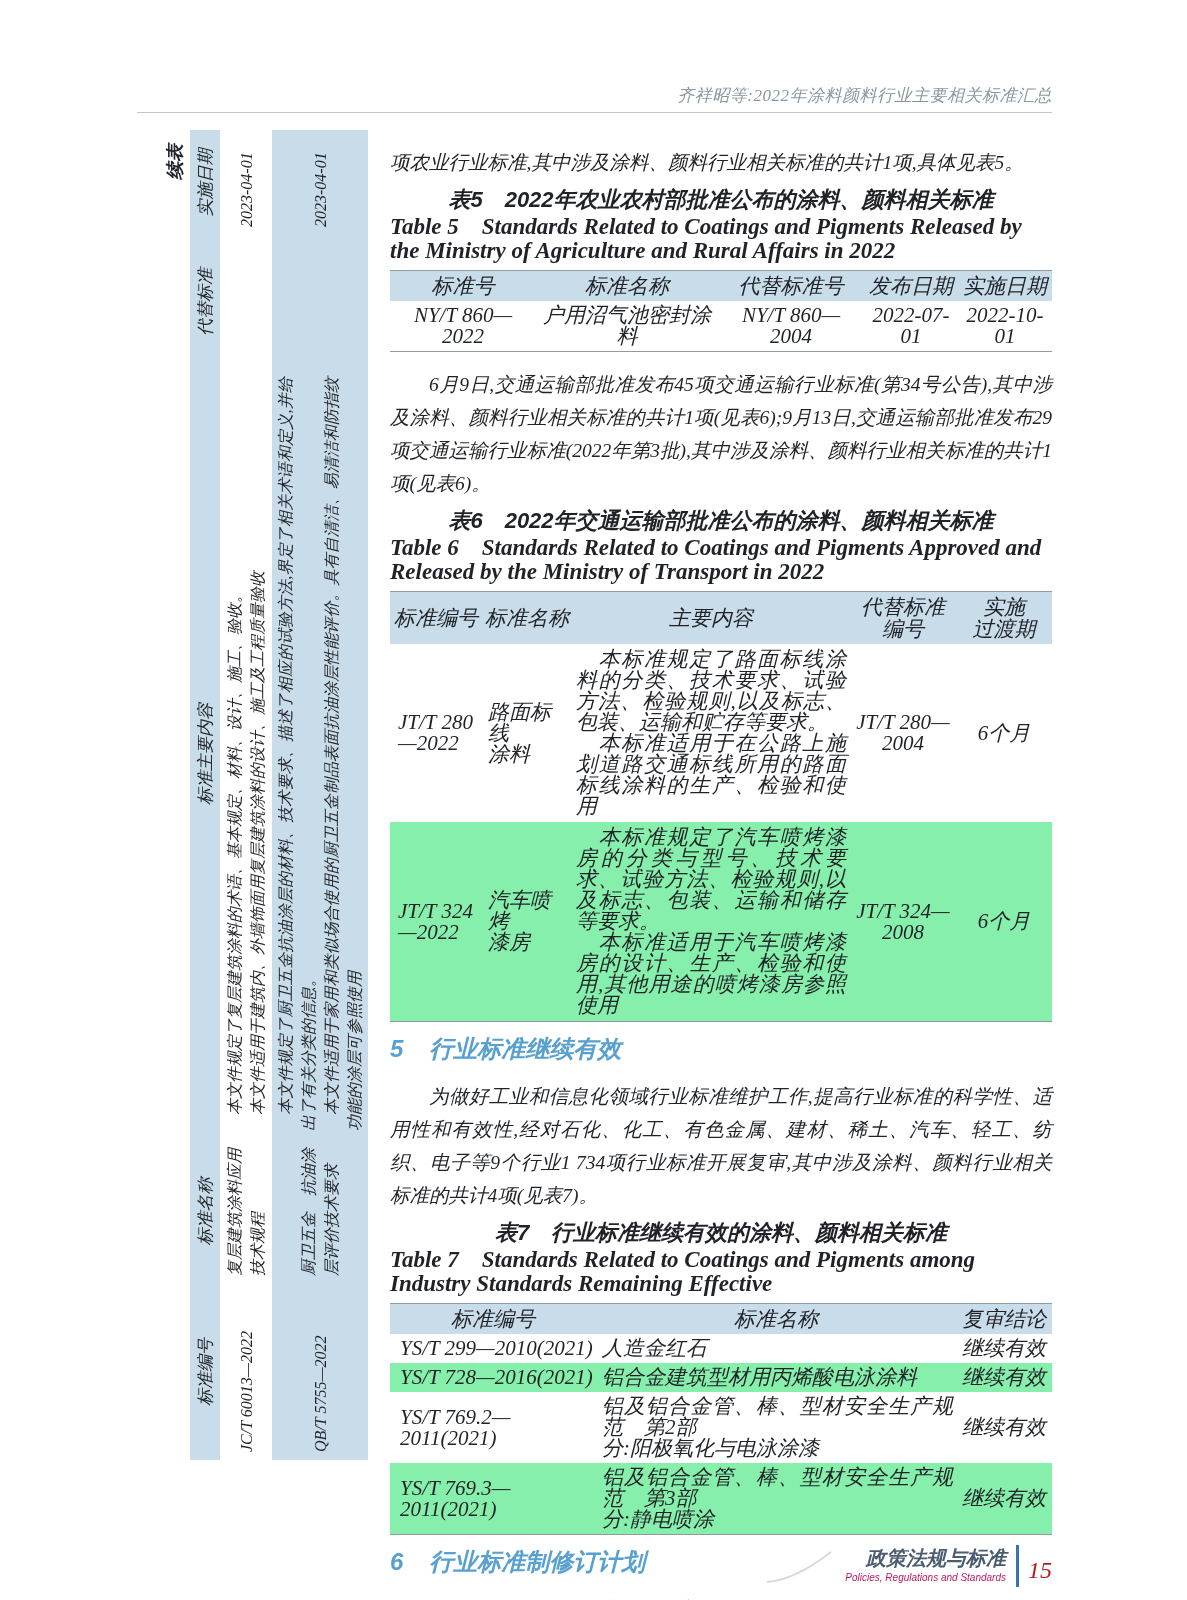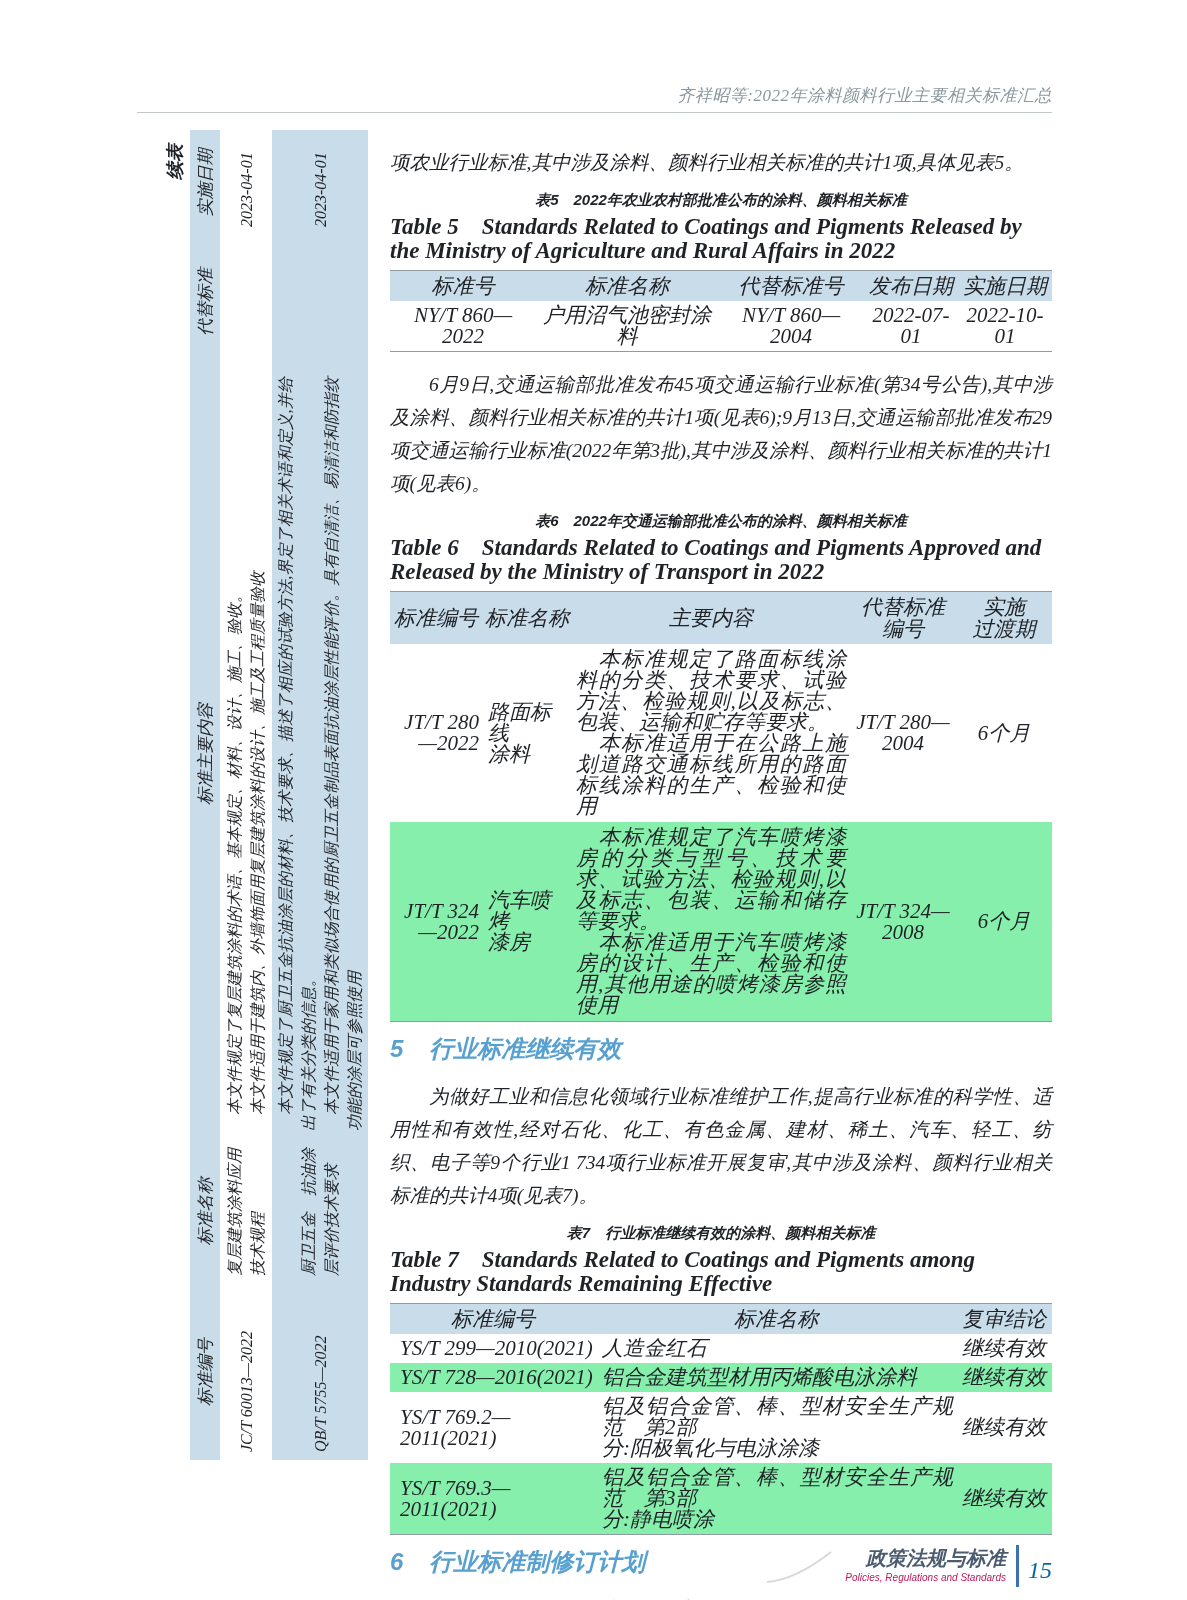--- a/index.html
+++ b/index.html
@@ -25,53 +25,53 @@
   tr.sb-r2 td{background:#c9dcea;height:92px;}
   td.sb-content{text-align:justify;}
   .pre{white-space:pre-line;}
 
   
   .main{position:absolute;left:390px;top:130px;width:662px;}
   p.body-p{margin:16px 0 8px 0;font-size:19.5px;line-height:33px;text-align:justify;
            text-indent:2em;}
   p.no-indent{text-indent:0;}
   .ttl-cn{font-family:"Liberation Sans","DejaVu Sans",sans-serif;font-weight:bold;
-          font-size:15px;line-height:26px;text-align:center;margin:4px 0 2px 0;}
+          font-size:22px;line-height:26px;text-align:center;margin:4px 0 2px 0;}
   .ttl-en{font-weight:bold;font-size:23px;line-height:24px;text-align:left;
           margin:0 0 7px 0;}
   table.tbl{border-collapse:collapse;table-layout:fixed;width:662px;
             border-top:1.5px solid #8f9aa1;border-bottom:1.5px solid #8f9aa1;
             margin-bottom:10px;font-size:21px;}
   table.tbl th{background:#c9dcea;font-weight:normal;line-height:22px;padding:4px 2px;
                text-align:center;}
   table.tbl td{line-height:21px;padding:4px 3px;text-align:center;vertical-align:middle;}
   tr.alt td{background:#86efac;}
   
-  table.t6 td.cell-code{text-align:right;padding-left:8px;}
+  table.t6 td.cell-code{text-align:left;padding-left:8px;}
   table.t6 td.cell-name{text-align:left;padding-left:6px;}
   table.t6 td.cell-content{text-align:justify;padding:5px 4px;}
   
   table.t7 td.cell-code{text-align:left;padding-left:10px;}
   table.t7 td.cell-name{text-align:left;padding-left:6px;text-align:justify;}
 
   .sec-h{font-family:"Liberation Sans","DejaVu Sans",sans-serif;font-weight:bold;
          font-size:24px;color:#58a0cf;margin:12px 0 8px 0;line-height:30px;}
   .sec-num{margin-right:26px;}
 
   
   .footer{position:absolute;top:1541px;left:0;width:1052px;display:flex;
           justify-content:flex-end;align-items:center;}
   .f-arc{margin-right:10px;}
   .f-txt{text-align:right;margin-right:10px;}
   .f-cn{font-family:"Liberation Sans","DejaVu Sans",sans-serif;font-weight:bold;
         font-size:20px;color:#4c5c70;line-height:24px;}
   .f-en{font-family:"Liberation Sans","DejaVu Sans",sans-serif;font-size:10px;
         color:#be185d;line-height:16px;}
   .f-bar{width:3px;height:42px;background:#3a74ad;margin-right:9px;}
-  .f-num{font-size:24px;color:#0369a1;line-height:42px;padding-top:8px;}
+  .f-num{font-size:24px;color:#b91c1c;line-height:42px;padding-top:8px;}
 </style>
 </head>
 <body>
 
 <div class="page">
 
   <div class="running-head">齐祥昭等:2022年涂料颜料行业主要相关标准汇总</div>
   <div class="head-rule"></div>
 
   <div class="sidebar">

